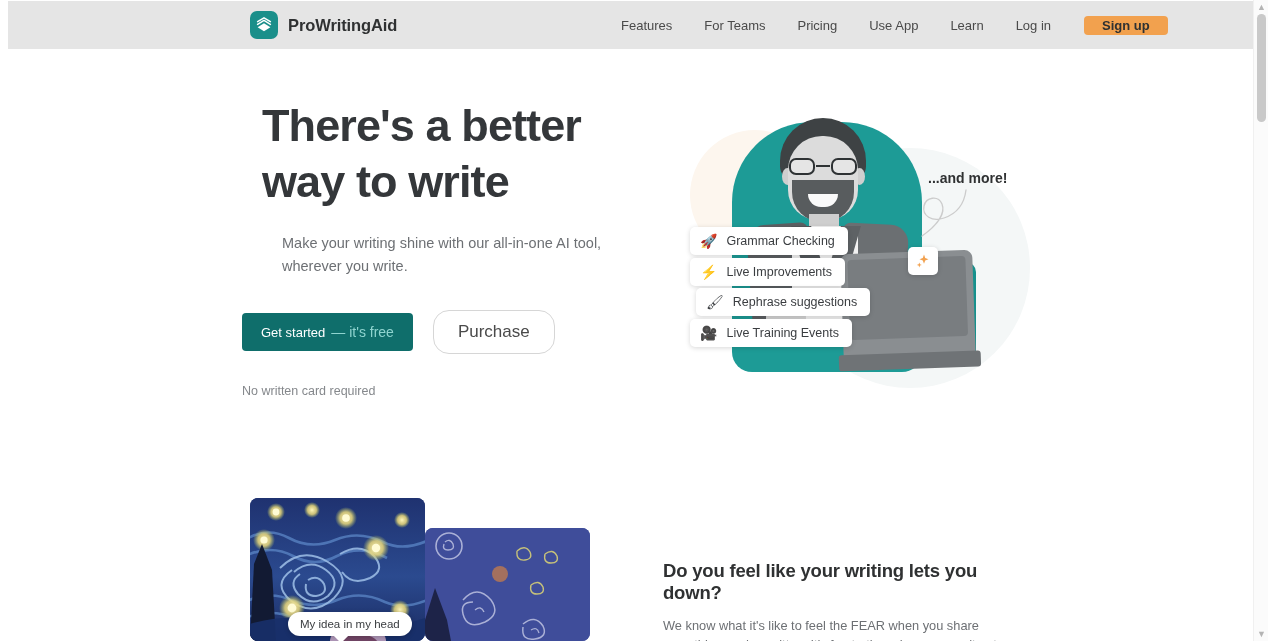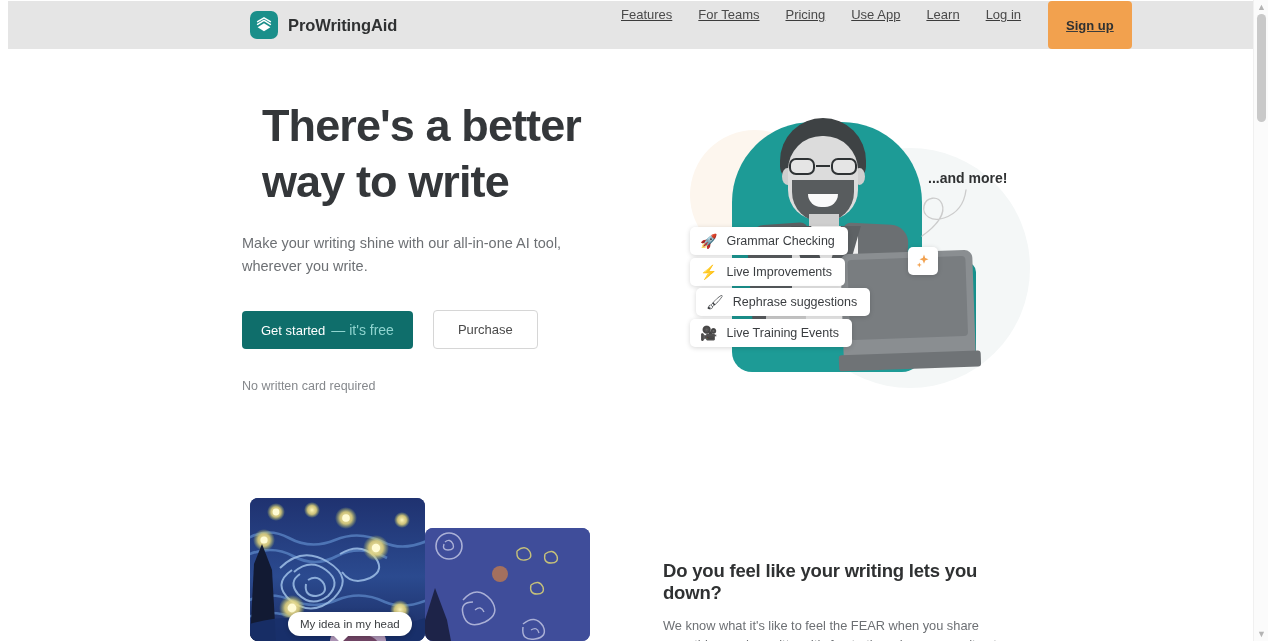--- a/index.html
+++ b/index.html
@@ -59,21 +59,21 @@
   }
   .brand-mark svg { display: block; }
   .brand-name {
     font-size: 16.5px; font-weight: bold; letter-spacing: -0.1px;
     color: #2f3132;
   }
 
   .nav {
     position: absolute; left: 600px; top: 0;
     height: 48px;
-    display: flex; gap: 0px; text-decoration: underline;
+    display: flex; align-items: center; gap: 6px;
   }
   .nav-item {
     font-size: 13px; color: #4a4a4a;
     padding: 6px 13px;
     cursor: pointer; white-space: nowrap;
   }
   .nav-cta {
     margin-left: 14px;
     background: #f2a14e;
     color: #2f3132;
@@ -88,34 +88,35 @@
   
   .hero-copy { position: absolute; left: 242px; top: 98px; width: 400px; }
   .hero-title {
     font-size: 45px; line-height: 56px; font-weight: bold;
     color: #34373a; letter-spacing: -0.9px; margin-left: 20px;
   }
   .hero-sub {
     margin-top: 22px;
     font-size: 14.5px; line-height: 23px; color: #6d7074;
     width: 330px;
+    margin-left: 40px;
   }
   .hero-buttons { margin-top: 32px; display: flex; align-items: center; gap: 20px; }
   .btn-primary {
     background: #0f6e6b; color: #ffffff;
     border: none; border-radius: 4px;
     padding: 11px 19px; font-size: 13px; cursor: pointer;
     font-family: "Liberation Sans", sans-serif;
     display: flex; align-items: baseline; gap: 6px;
   }
   .btn-primary .sub { color: #8fd4cf; font-size: 14px; }
   .btn-secondary {
     background: #ffffff; color: #4a4a4a;
-    border: 1px solid #d6d6d6; border-radius: 4px;
-    padding: 11px 24px; font-size: 13px; cursor: pointer;
+    border: 1px solid #d6d6d6; border-radius: 16px;
+    padding: 11px 24px; font-size: 17px; cursor: pointer;
     font-family: "Liberation Sans", sans-serif;
   }
   .hero-note { margin-top: 30px; font-size: 12.5px; color: #85888c; }
 
   
   .hero-art {
     position: absolute; left: 660px; top: 100px;
     width: 360px; height: 290px;
   }
   .art-halo {

